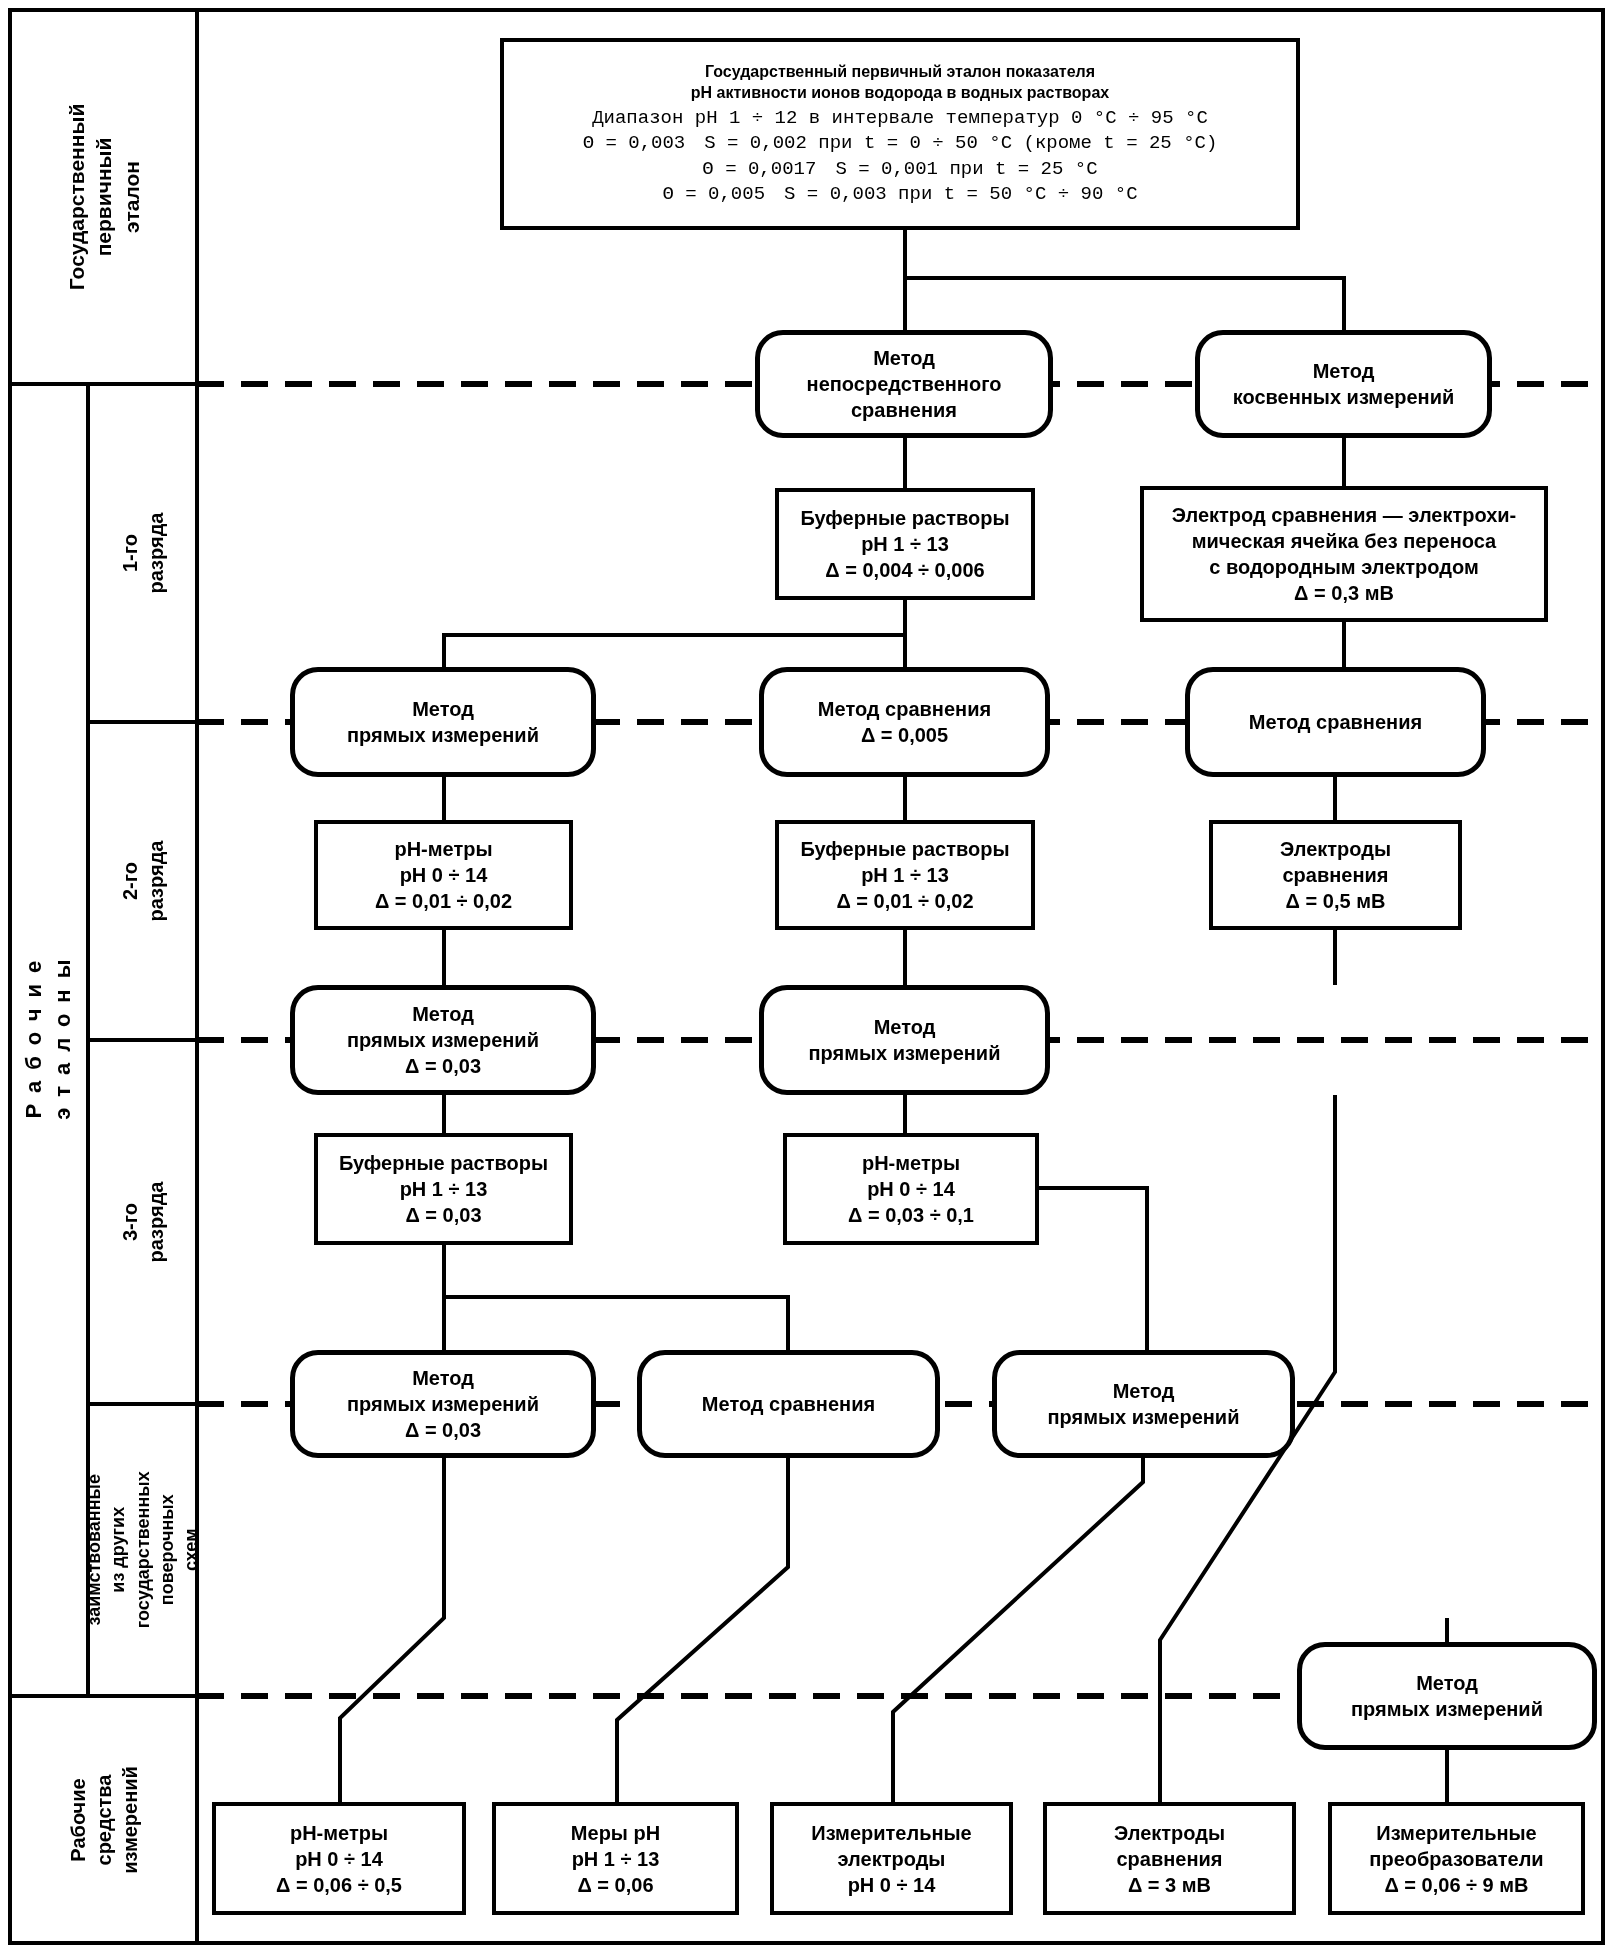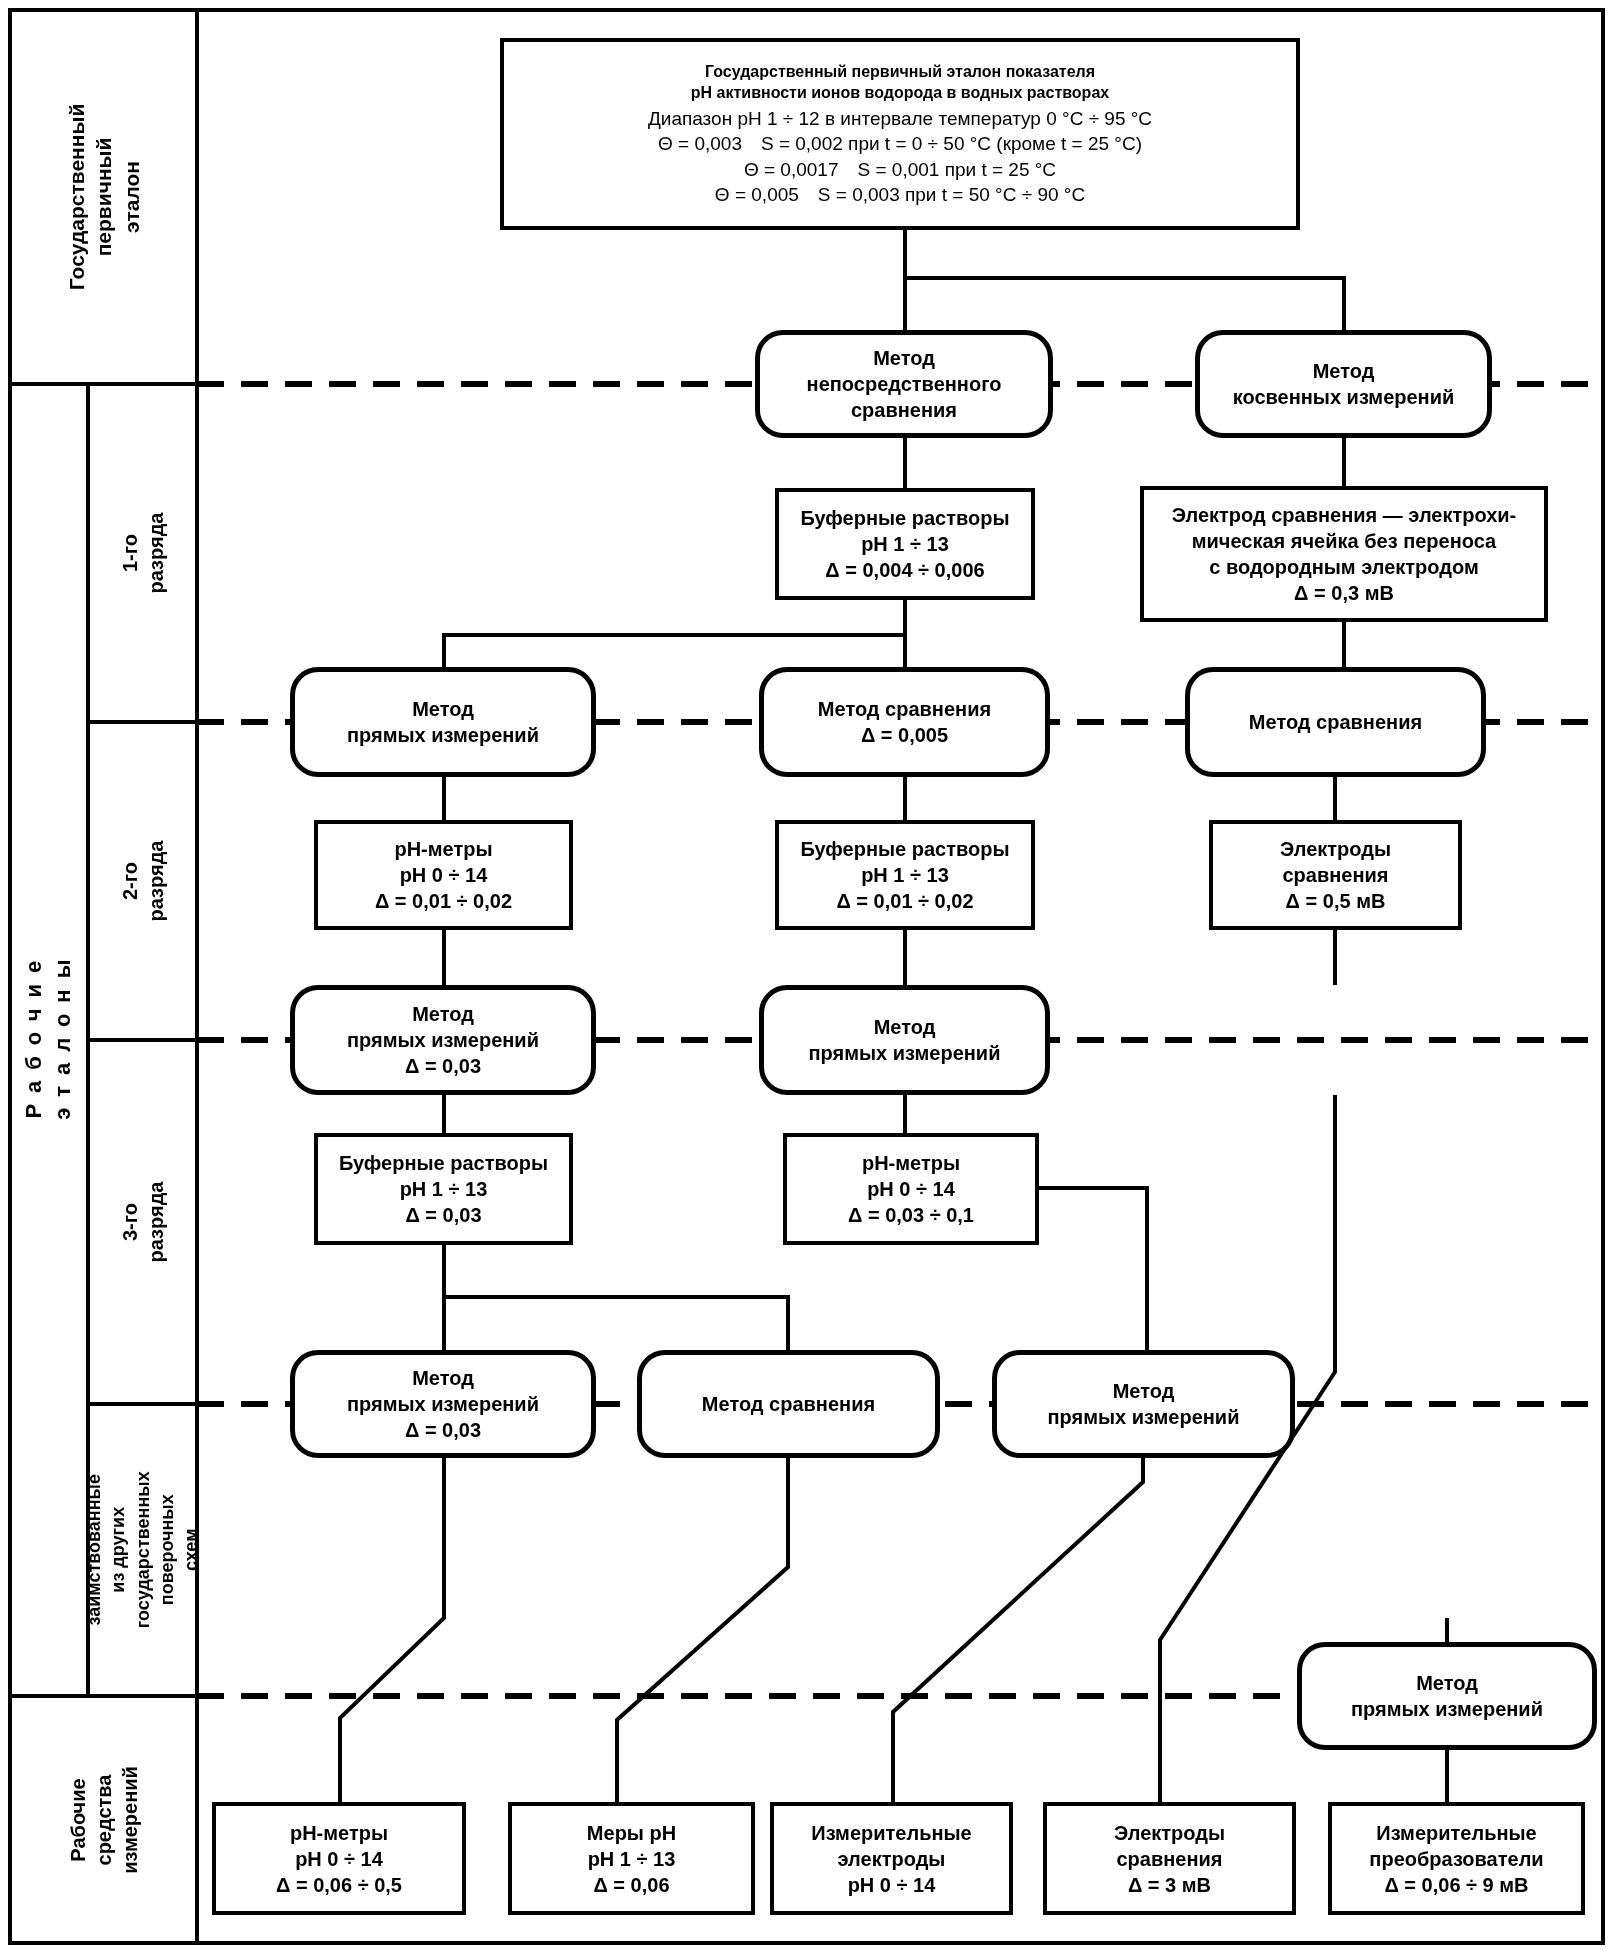--- a/index.html
+++ b/index.html
@@ -19,21 +19,21 @@
     display:flex; align-items:center; justify-content:center;
     text-align:center;
   }
   .box  { border:4px solid var(--ink); }
   .rbox { border:5px solid var(--ink); border-radius:28px; }
   .box-text {
     white-space:pre-line; font-weight:bold; font-size:20px; line-height:1.3;
   }
   .primary-inner { display:flex; flex-direction:column; gap:2px; }
   .primary-title { white-space:pre-line; font-weight:bold; font-size:16px; line-height:1.35; }
-  .primary-params { white-space:pre-line; font-weight:normal; font-size:19px; line-height:1.34; }
+  .primary-params { white-space:pre-line; font-weight:normal; font-size:19px; line-height:1.34;font-family:Liberation Mono, monospace; }
 
   .vlabel {
     position:absolute; z-index:1;
     display:flex; align-items:center; justify-content:center;
   }
   .vlabel > span {
     transform:rotate(-90deg); white-space:pre-line; text-align:center;
     font-weight:bold; line-height:1.3;
   }
   .lbl-primary > span { font-size:21px; }
@@ -216,21 +216,21 @@
   <div class="node rbox" style="left:1297px; top:1642px; width:300px; height:108px;">
     <div class="box-text">Метод
 прямых измерений</div>
   </div>
 
   <div class="node box" style="left:212px; top:1802px; width:254px; height:113px;">
     <div class="box-text">pH-метры
 pH 0 ÷ 14
 Δ = 0,06 ÷ 0,5</div>
   </div>
-  <div class="node box" style="left:492px; top:1802px; width:247px; height:113px;margin-left:16px;">
+  <div class="node box" style="left:492px; top:1802px; width:247px; height:113px;">
     <div class="box-text">Меры pH
 pH 1 ÷ 13
 Δ = 0,06</div>
   </div>
   <div class="node box" style="left:770px; top:1802px; width:243px; height:113px;">
     <div class="box-text">Измерительные
 электроды
 pH 0 ÷ 14</div>
   </div>
   <div class="node box" style="left:1043px; top:1802px; width:253px; height:113px;">

